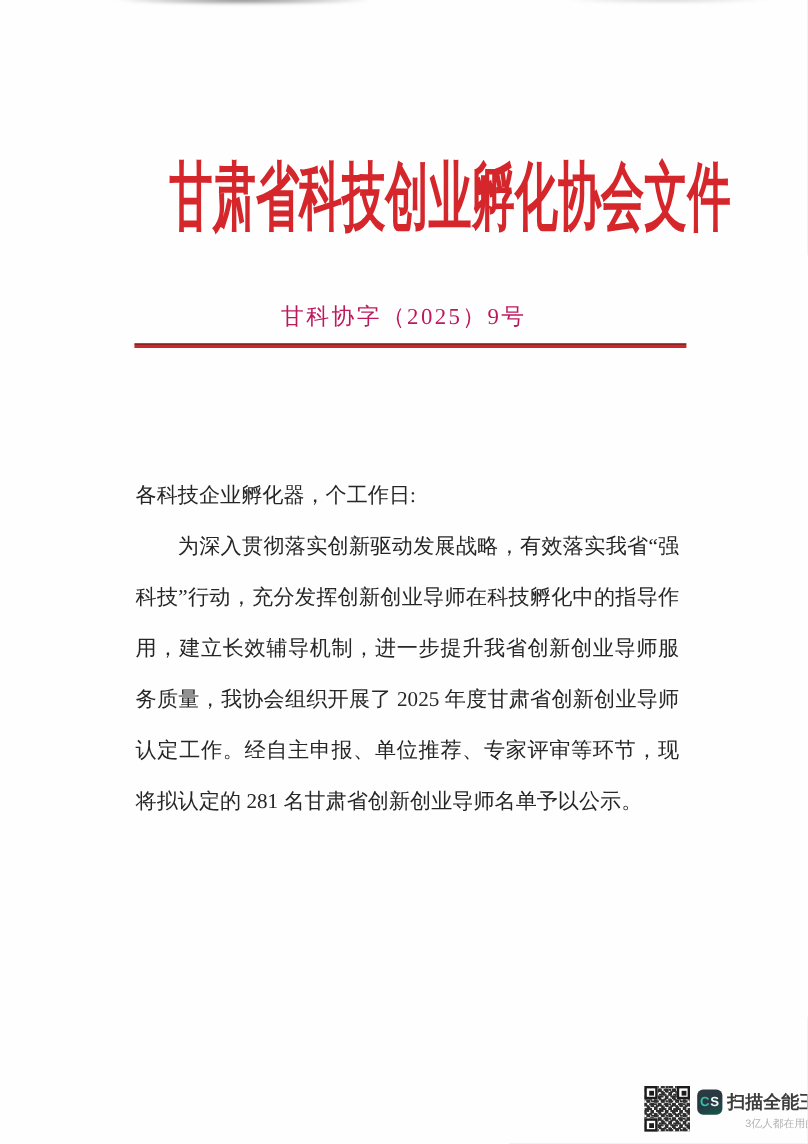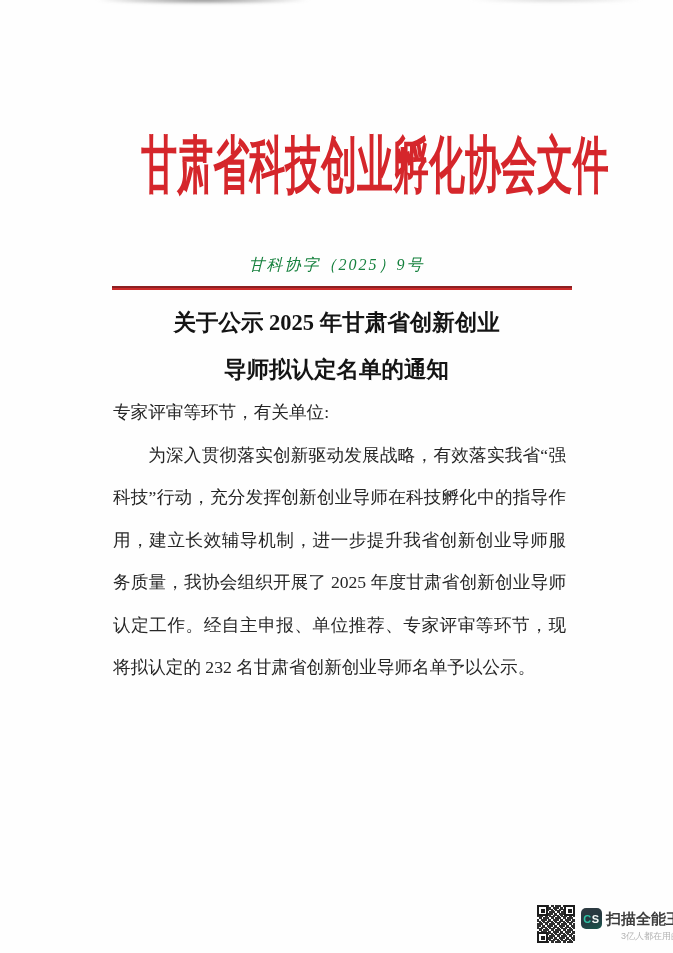--- a/index.html
+++ b/index.html
@@ -21,21 +21,21 @@
     filter:blur(1.5px);
   }
 
   .red-header {
     position:absolute; top:126px; left:0; width:673px; text-align:center;
     font-size:62px; line-height:78px; font-weight:bold; color:#d5262b;
     white-space:nowrap; transform:scaleX(0.58); transform-origin:50% 50%;
   }
   .doc-number {
     position:absolute; top:252px; left:0; width:673px; text-align:center;
-    font-size:16px; line-height:26px; color:#15803d; letter-spacing:2px;font-style:italic;
+    font-size:19px; line-height:26px; color:#be185d; letter-spacing:2px;
   }
   .red-rule {
     position:absolute; left:112px; top:286px; width:460px; height:4px;
     background:linear-gradient(to bottom, #8c2022 0%, #8c2022 38%, #cb2a29 38%, #cb2a29 100%);
   }
   .doc-title {
     position:absolute; top:299px; left:0; width:673px; text-align:center;
     font-size:22.5px; line-height:47px; font-weight:bold; color:#141414;
   }
   .body-text {
@@ -92,28 +92,24 @@
 
   <div class="smudge-dark"></div>
   <div class="smudge-light"></div>
 
   <div class="red-header">甘肃省科技创业孵化协会文件</div>
 
   <div class="doc-number">甘科协字（2025）9号</div>
 
   <div class="red-rule"></div>
 
-  <div class="doc-title">
-    <div>关于公示 2025 年甘肃省创新创业</div>
-    <div>导师拟认定名单的通知</div>
-  </div>
 
   <div class="body-text">
-    <p class="salutation">专家评审等环节，有关单位:</p>
-    <p>为深入贯彻落实创新驱动发展战略，有效落实我省“强科技”行动，充分发挥创新创业导师在科技孵化中的指导作用，建立长效辅导机制，进一步提升我省创新创业导师服务质量，我协会组织开展了 2025 年度甘肃省创新创业导师认定工作。经自主申报、单位推荐、专家评审等环节，现将拟认定的 232 名甘肃省创新创业导师名单予以公示。</p>
+    <p class="salutation">各科技企业孵化器，个工作日:</p>
+    <p>为深入贯彻落实创新驱动发展战略，有效落实我省“强科技”行动，充分发挥创新创业导师在科技孵化中的指导作用，建立长效辅导机制，进一步提升我省创新创业导师服务质量，我协会组织开展了 2025 年度甘肃省创新创业导师认定工作。经自主申报、单位推荐、专家评审等环节，现将拟认定的 281 名甘肃省创新创业导师名单予以公示。</p>
   </div>
 
   <div class="watermark">
     <div class="qr">
       <div class="qr-noise"></div>
       <div class="qr-finder tl"></div>
       <div class="qr-finder tr"></div>
       <div class="qr-finder bl"></div>
     </div>
     <div class="cs-logo">

